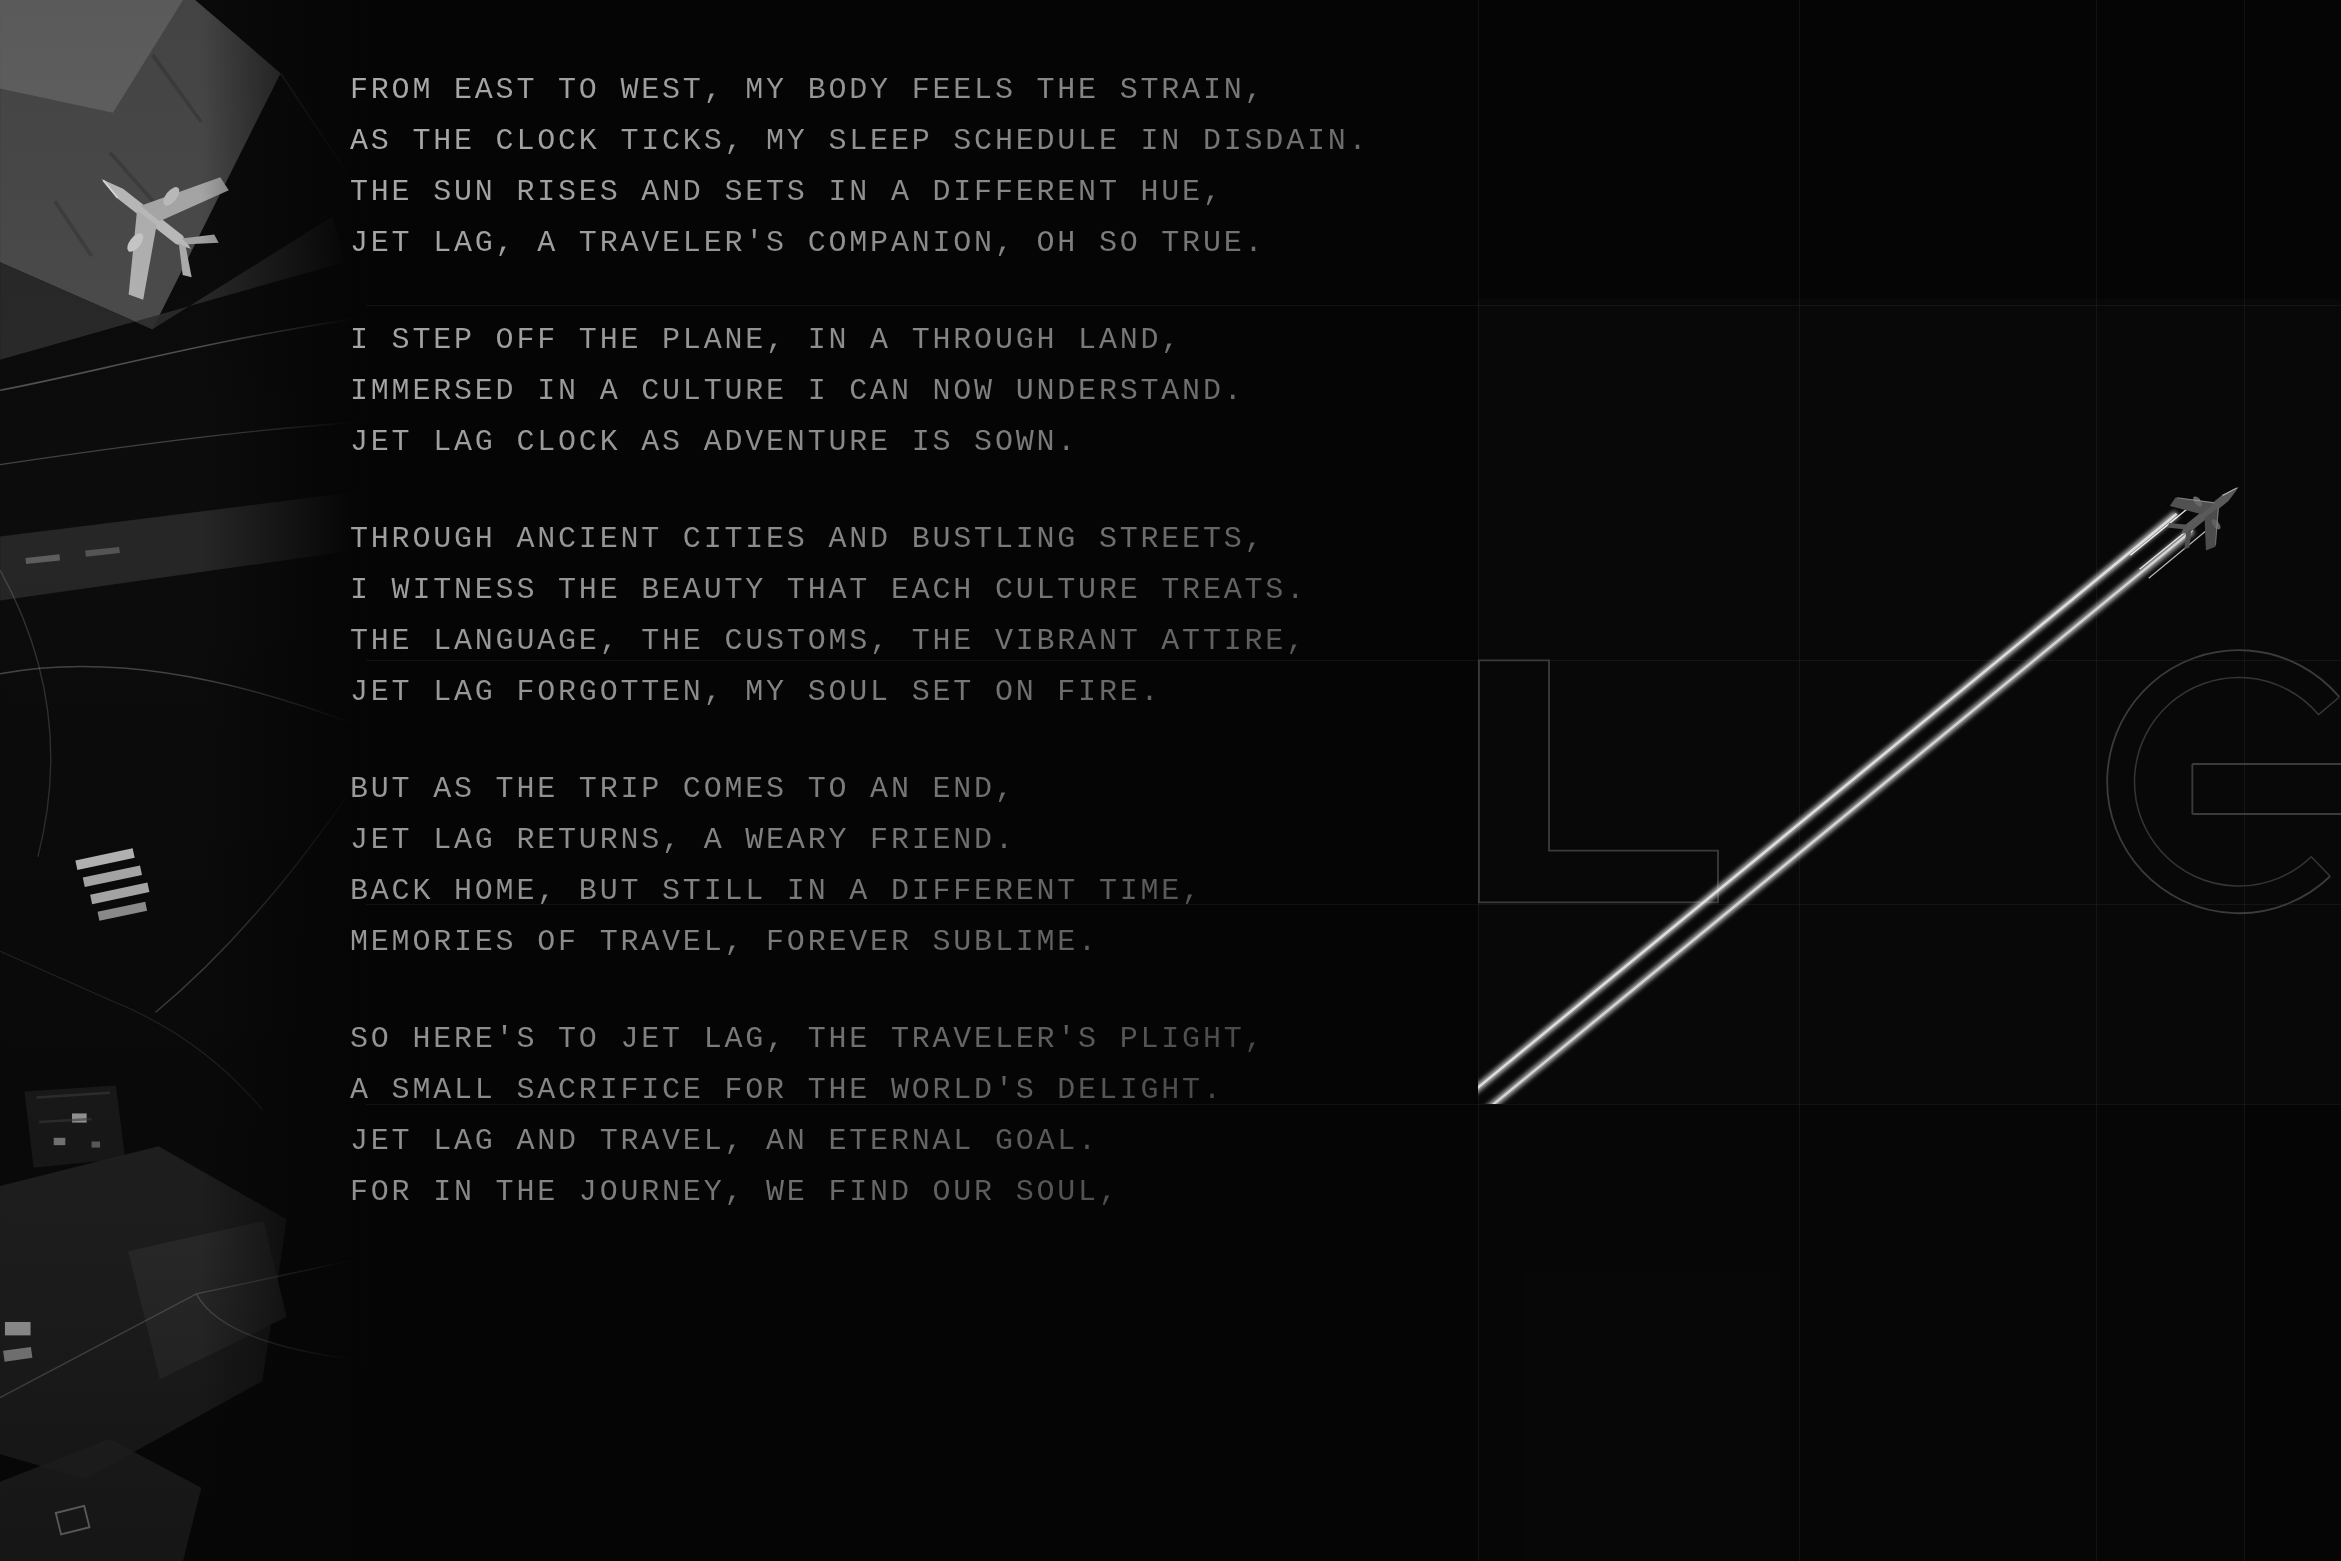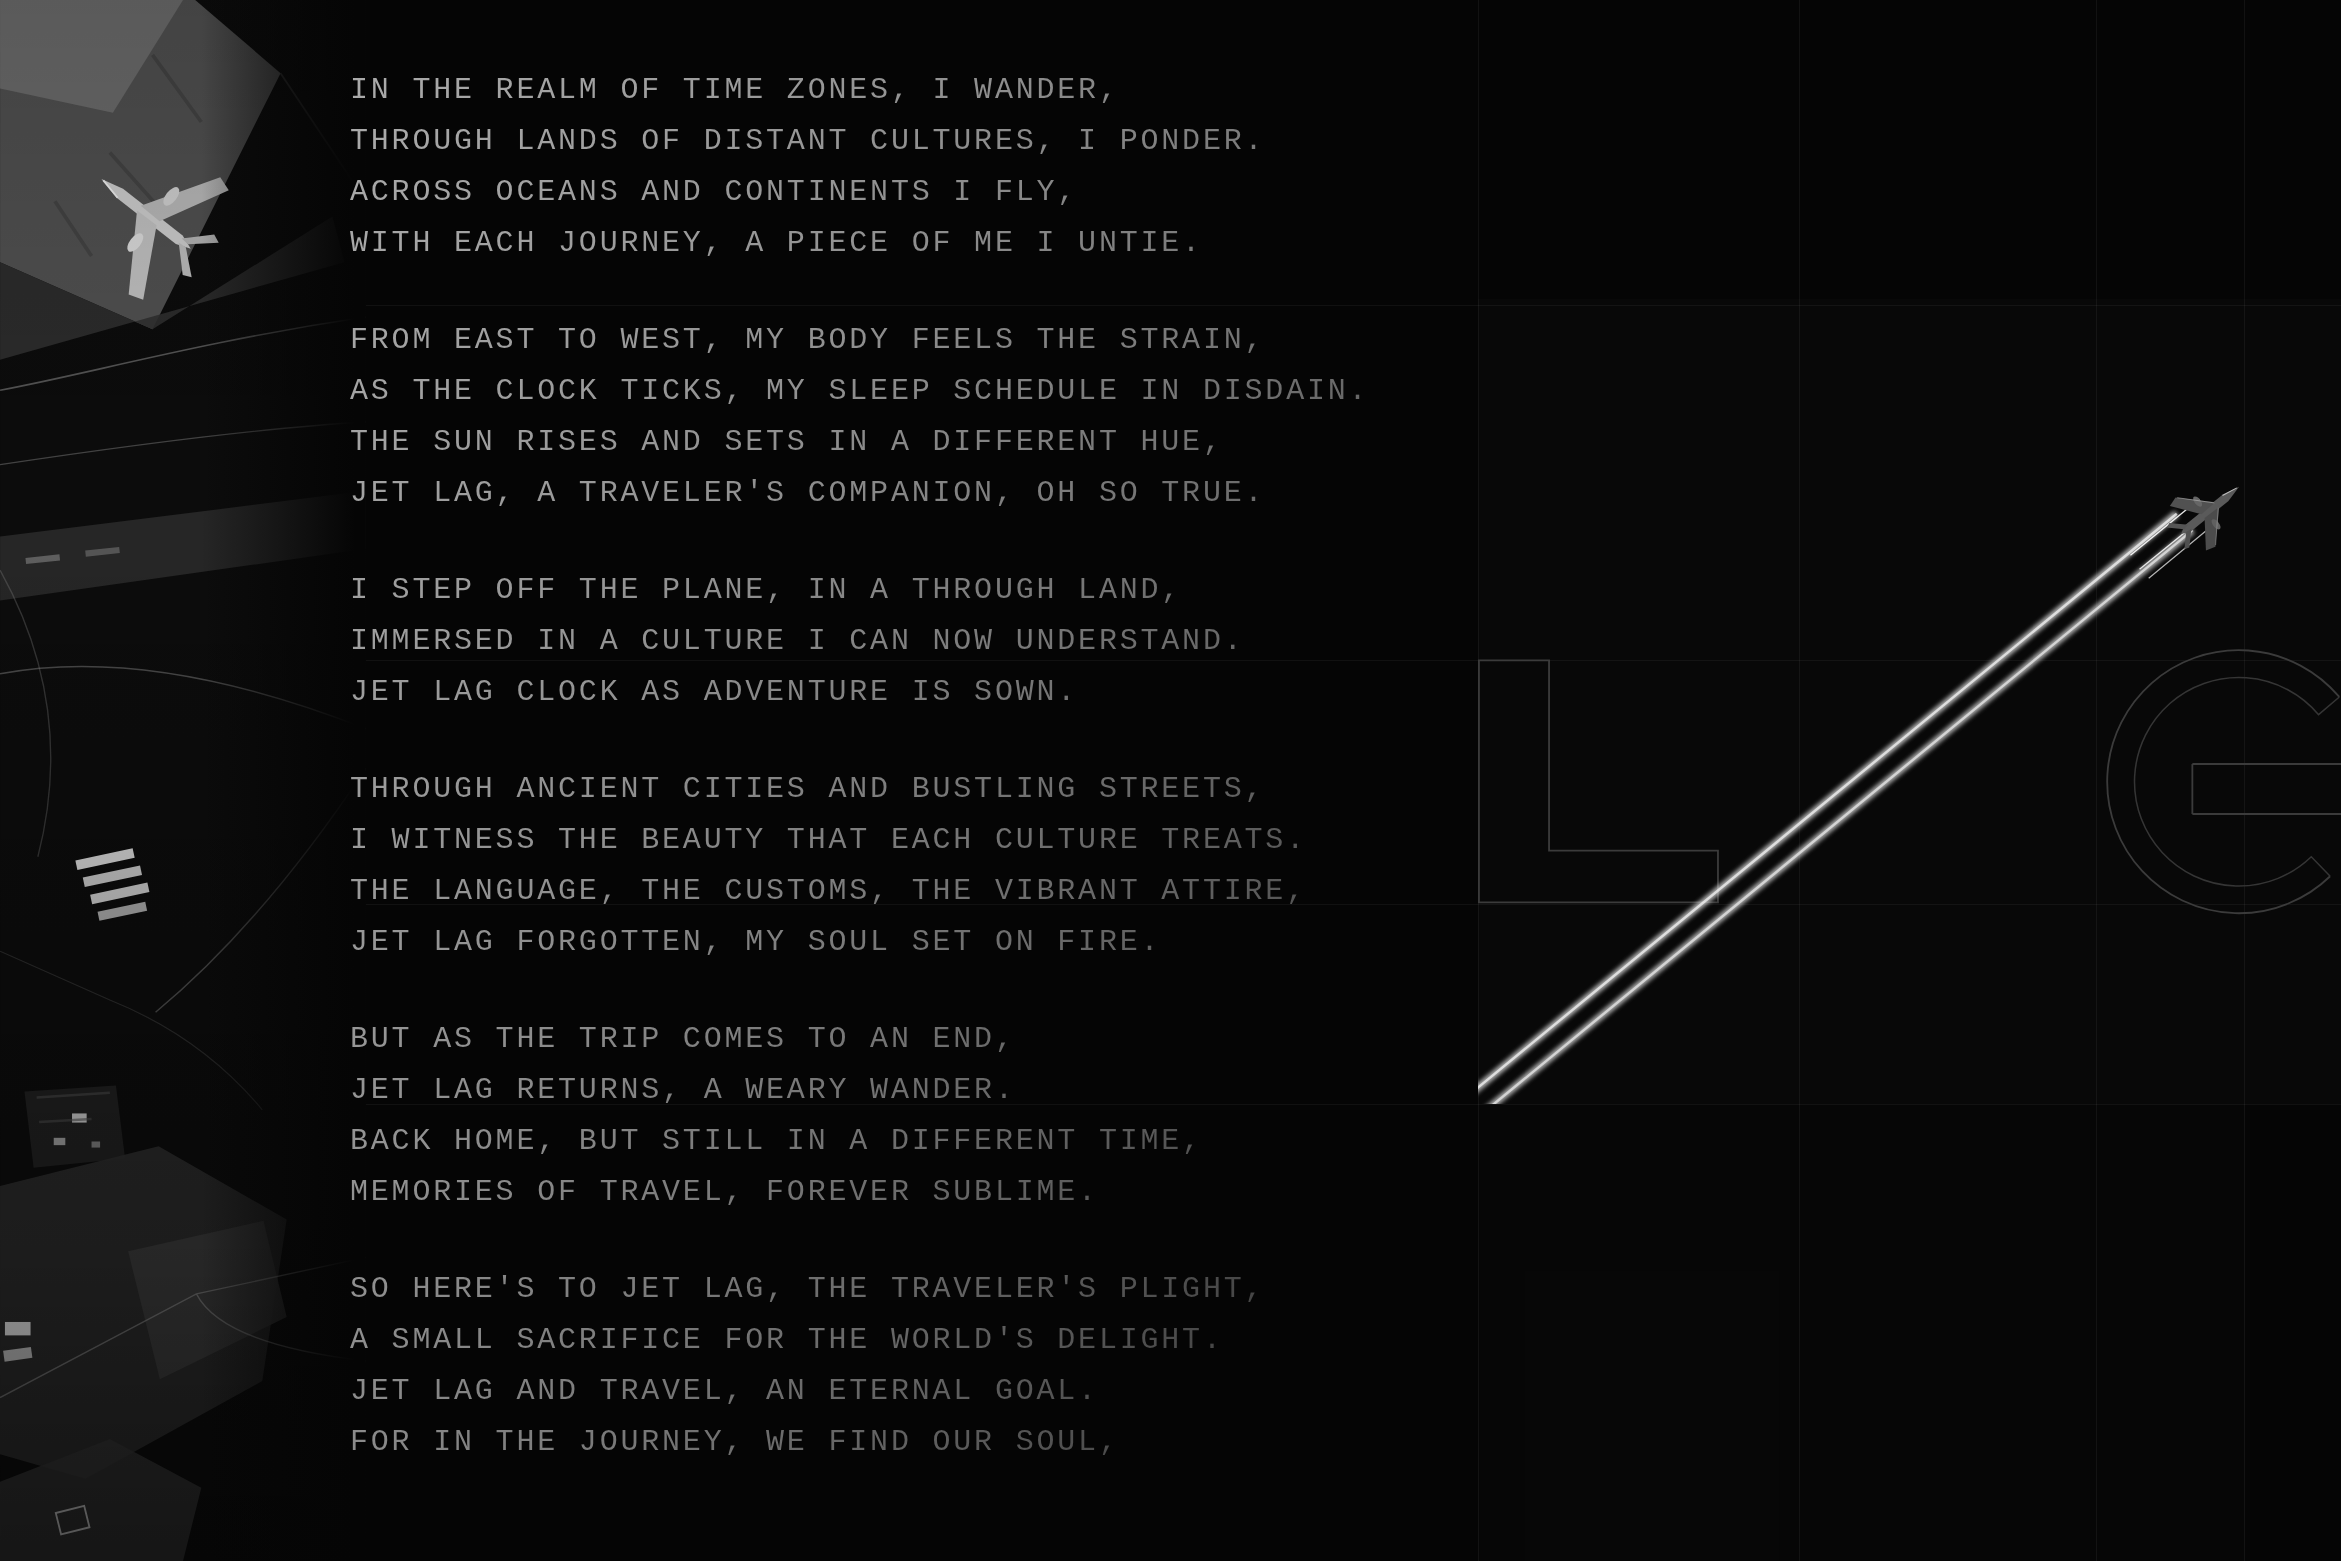--- a/index.html
+++ b/index.html
@@ -171,45 +171,39 @@
       <ellipse cx="-6" cy="24" rx="5" ry="10" fill="#606060"></ellipse>
       <path d="M58,-1 L32,-6" stroke="#c9c9c9" stroke-width="1.6" opacity="0.9"></path>
       <path d="M14,-5 L-28,-50" stroke="#bdbdbd" stroke-width="1.2" opacity="0.7"></path>
       <path d="M14,5 L-28,50" stroke="#aaaaaa" stroke-width="1.2" opacity="0.6"></path>
     </g>
   </svg>
 </div>
 
 <section class="poem">
   <div class="stanza">
-    <p class="line">IN THE REALM OF TIME ZONES, I WANDER,</p>
-    <p class="line">THROUGH LANDS OF DISTANT CULTURES, I PONDER.</p>
-    <p class="line">ACROSS OCEANS AND CONTINENTS I FLY,</p>
-    <p class="line">WITH EACH JOURNEY, A PIECE OF ME I UNTIE.</p>
-  </div>
-  <div class="stanza">
     <p class="line">FROM EAST TO WEST, MY BODY FEELS THE STRAIN,</p>
     <p class="line">AS THE CLOCK TICKS, MY SLEEP SCHEDULE IN DISDAIN.</p>
     <p class="line">THE SUN RISES AND SETS IN A DIFFERENT HUE,</p>
     <p class="line">JET LAG, A TRAVELER'S COMPANION, OH SO TRUE.</p>
   </div>
   <div class="stanza">
     <p class="line">I STEP OFF THE PLANE, IN A THROUGH LAND,</p>
     <p class="line">IMMERSED IN A CULTURE I CAN NOW UNDERSTAND.</p>
     <p class="line">JET LAG CLOCK AS ADVENTURE IS SOWN.</p>
   </div>
   <div class="stanza">
     <p class="line">THROUGH ANCIENT CITIES AND BUSTLING STREETS,</p>
     <p class="line">I WITNESS THE BEAUTY THAT EACH CULTURE TREATS.</p>
     <p class="line">THE LANGUAGE, THE CUSTOMS, THE VIBRANT ATTIRE,</p>
     <p class="line">JET LAG FORGOTTEN, MY SOUL SET ON FIRE.</p>
   </div>
   <div class="stanza">
     <p class="line">BUT AS THE TRIP COMES TO AN END,</p>
-    <p class="line">JET LAG RETURNS, A WEARY WANDER.</p>
+    <p class="line">JET LAG RETURNS, A WEARY FRIEND.</p>
     <p class="line">BACK HOME, BUT STILL IN A DIFFERENT TIME,</p>
     <p class="line">MEMORIES OF TRAVEL, FOREVER SUBLIME.</p>
   </div>
   <div class="stanza">
     <p class="line">SO HERE'S TO JET LAG, THE TRAVELER'S PLIGHT,</p>
     <p class="line">A SMALL SACRIFICE FOR THE WORLD'S DELIGHT.</p>
     <p class="line">JET LAG AND TRAVEL, AN ETERNAL GOAL.</p>
     <p class="line">FOR IN THE JOURNEY, WE FIND OUR SOUL,</p>
   </div>
 </section>

